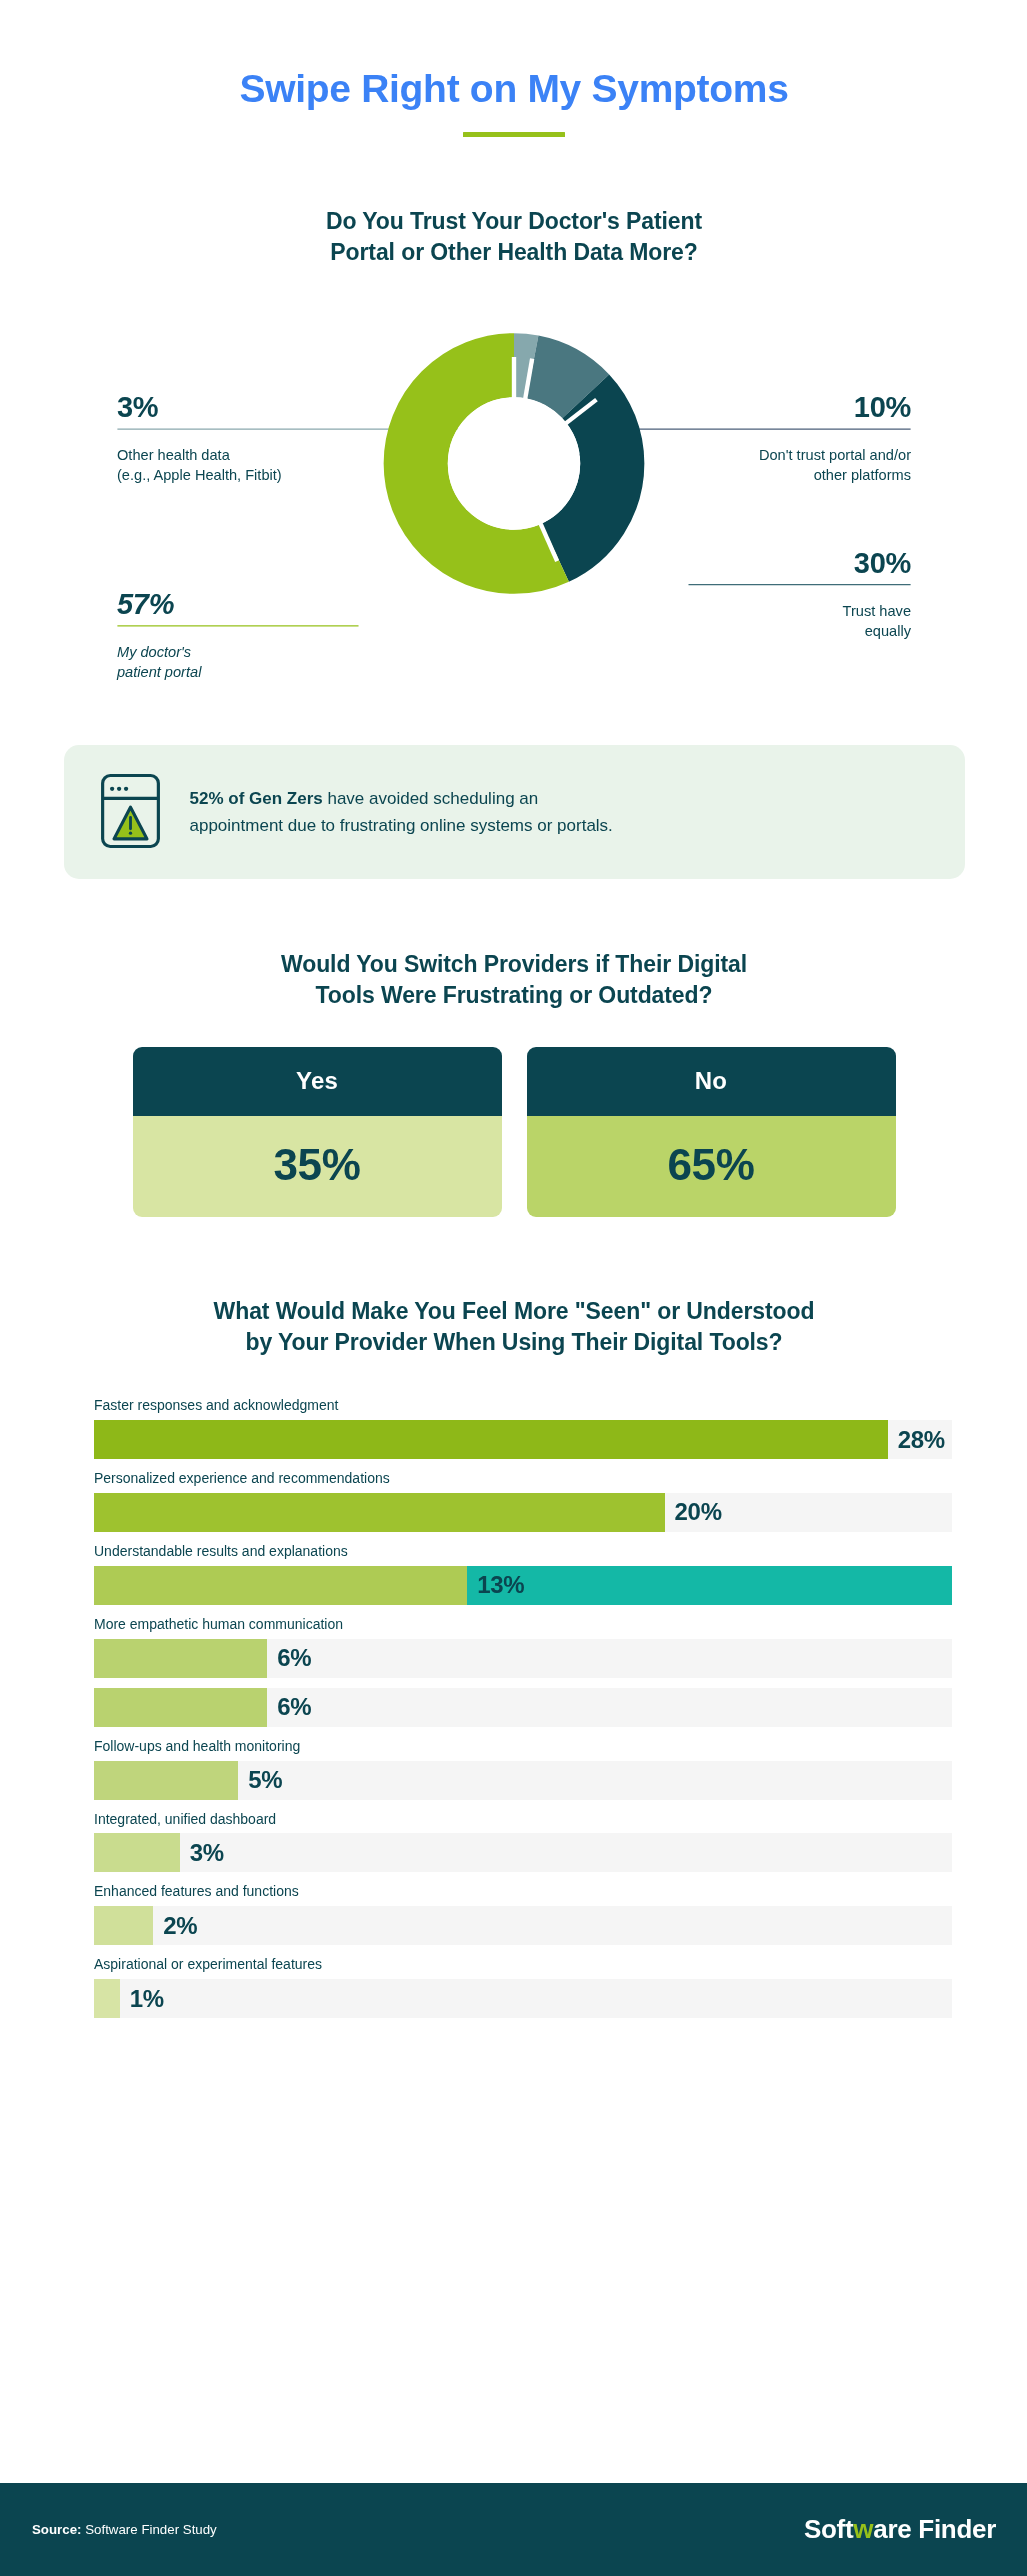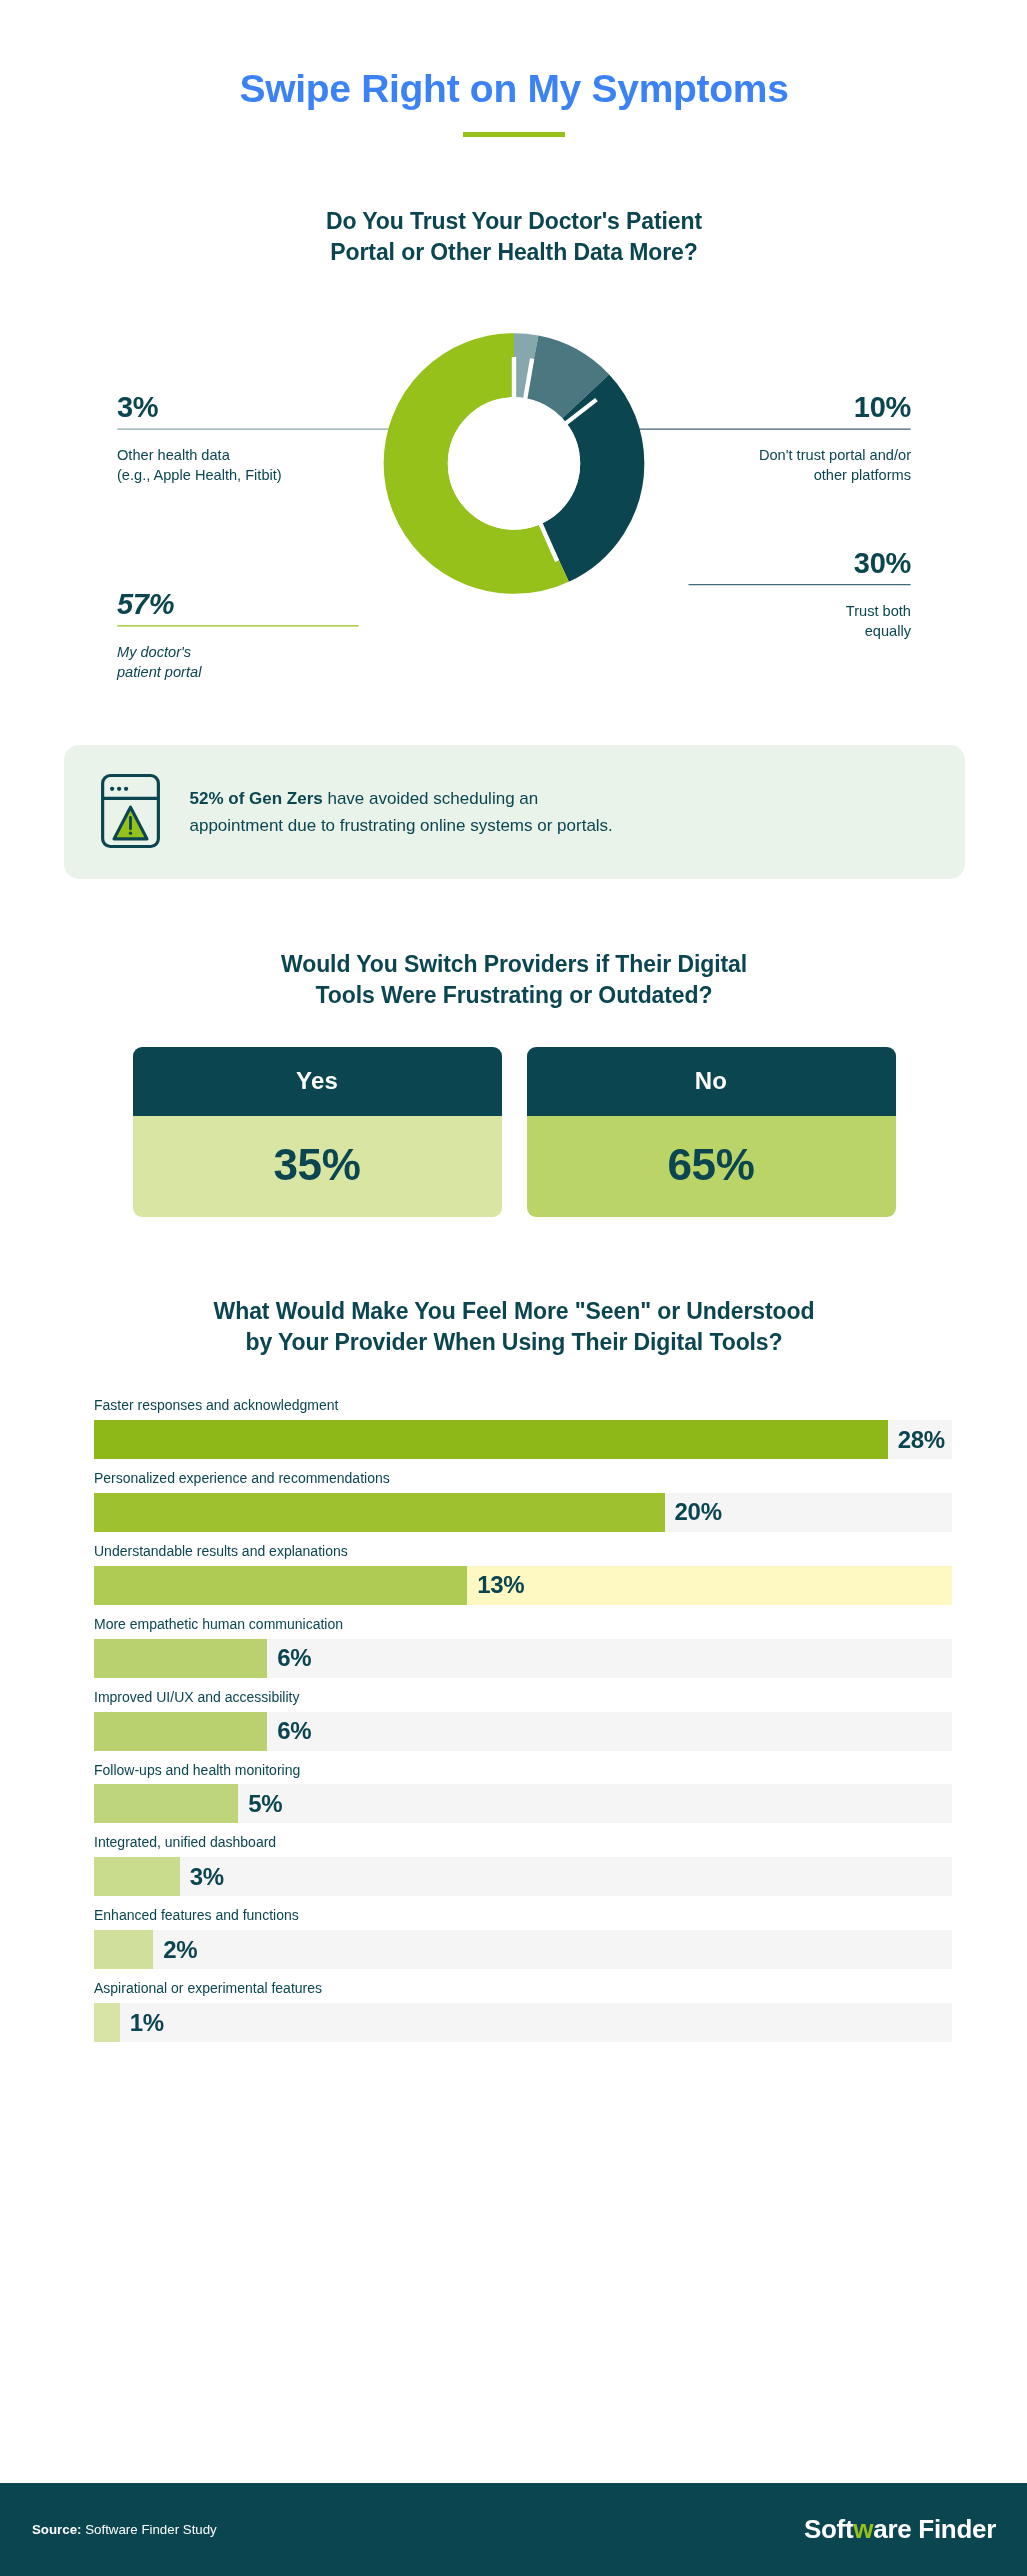--- a/index.html
+++ b/index.html
@@ -259,21 +259,21 @@
     <div class="desc" style="margin-top:16.5px;">
       <div>Don't trust portal and/or</div>
       <div>other platforms</div>
     </div>
   </div>
 
   <div class="callout right" style="right:117px; top:343px; width:254px;">
     <div class="pct">30%</div>
     <div class="rule" style="opacity:0;"></div>
     <div class="desc" style="margin-top:16.5px;">
-      <div>Trust both</div>
+      <div>Trust have</div>
       <div>equally</div>
     </div>
   </div>
 
   <div class="callout" style="left:117px; top:384px; width:254px;font-style:italic;">
     <div class="pct">57%</div>
     <div class="rule" style="opacity:0;"></div>
     <div class="desc" style="margin-top:16.5px;">
       <div>My doctor's</div>
       <div>patient portal</div>
@@ -336,34 +336,33 @@
       </div>
       <div class="bar-item">
         <div class="bar-label">Personalized experience and recommendations</div>
         <div class="bar-track" style="background: rgb(245, 245, 245);">
           <div class="bar-fill" style="width: 66.5%; background: rgb(158, 194, 47);"></div>
           <div class="bar-value" style="left: calc(66.5% + 10px);">20%</div>
         </div>
       </div>
       <div class="bar-item">
         <div class="bar-label">Understandable results and explanations</div>
-        <div class="bar-track" style="background: #fef9c3;">
+        <div class="bar-track" style="background: #14b8a6;">
           <div class="bar-fill" style="width: 43.5%; background: rgb(174, 203, 84);"></div>
           <div class="bar-value" style="left: calc(43.5% + 10px);">13%</div>
         </div>
       </div>
       <div class="bar-item">
         <div class="bar-label">More empathetic human communication</div>
         <div class="bar-track" style="background: rgb(245, 245, 245);">
           <div class="bar-fill" style="width: 20.2%; background: rgb(185, 210, 111);"></div>
           <div class="bar-value" style="left: calc(20.2% + 10px);">6%</div>
         </div>
       </div>
       <div class="bar-item">
-        <div class="bar-label">Improved UI/UX and accessibility</div>
         <div class="bar-track" style="background: rgb(245, 245, 245);">
           <div class="bar-fill" style="width: 20.2%; background: rgb(185, 210, 111);"></div>
           <div class="bar-value" style="left: calc(20.2% + 10px);">6%</div>
         </div>
       </div>
       <div class="bar-item">
         <div class="bar-label">Follow-ups and health monitoring</div>
         <div class="bar-track" style="background: rgb(245, 245, 245);">
           <div class="bar-fill" style="width: 16.8%; background: rgb(191, 213, 124);"></div>
           <div class="bar-value" style="left: calc(16.8% + 10px);">5%</div>

